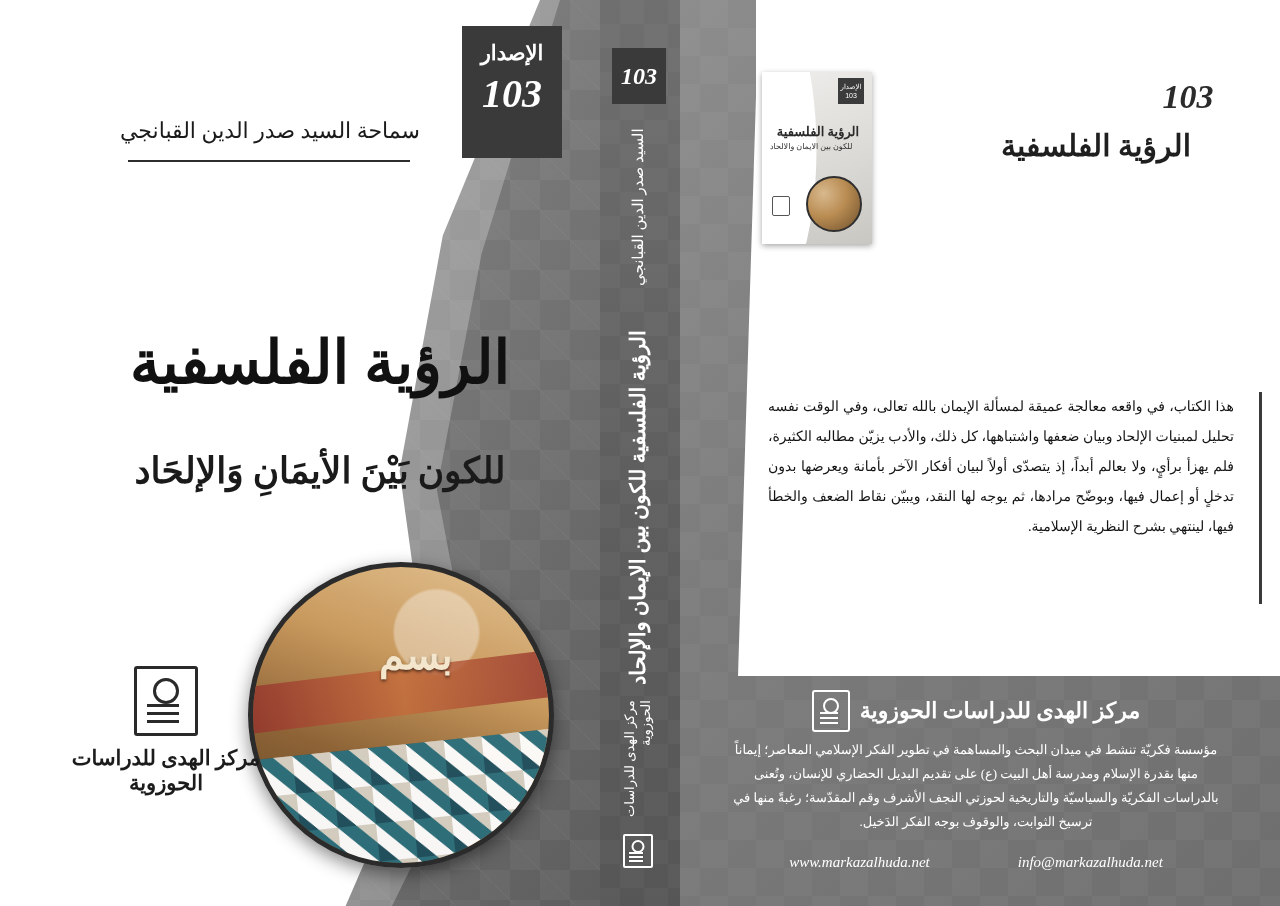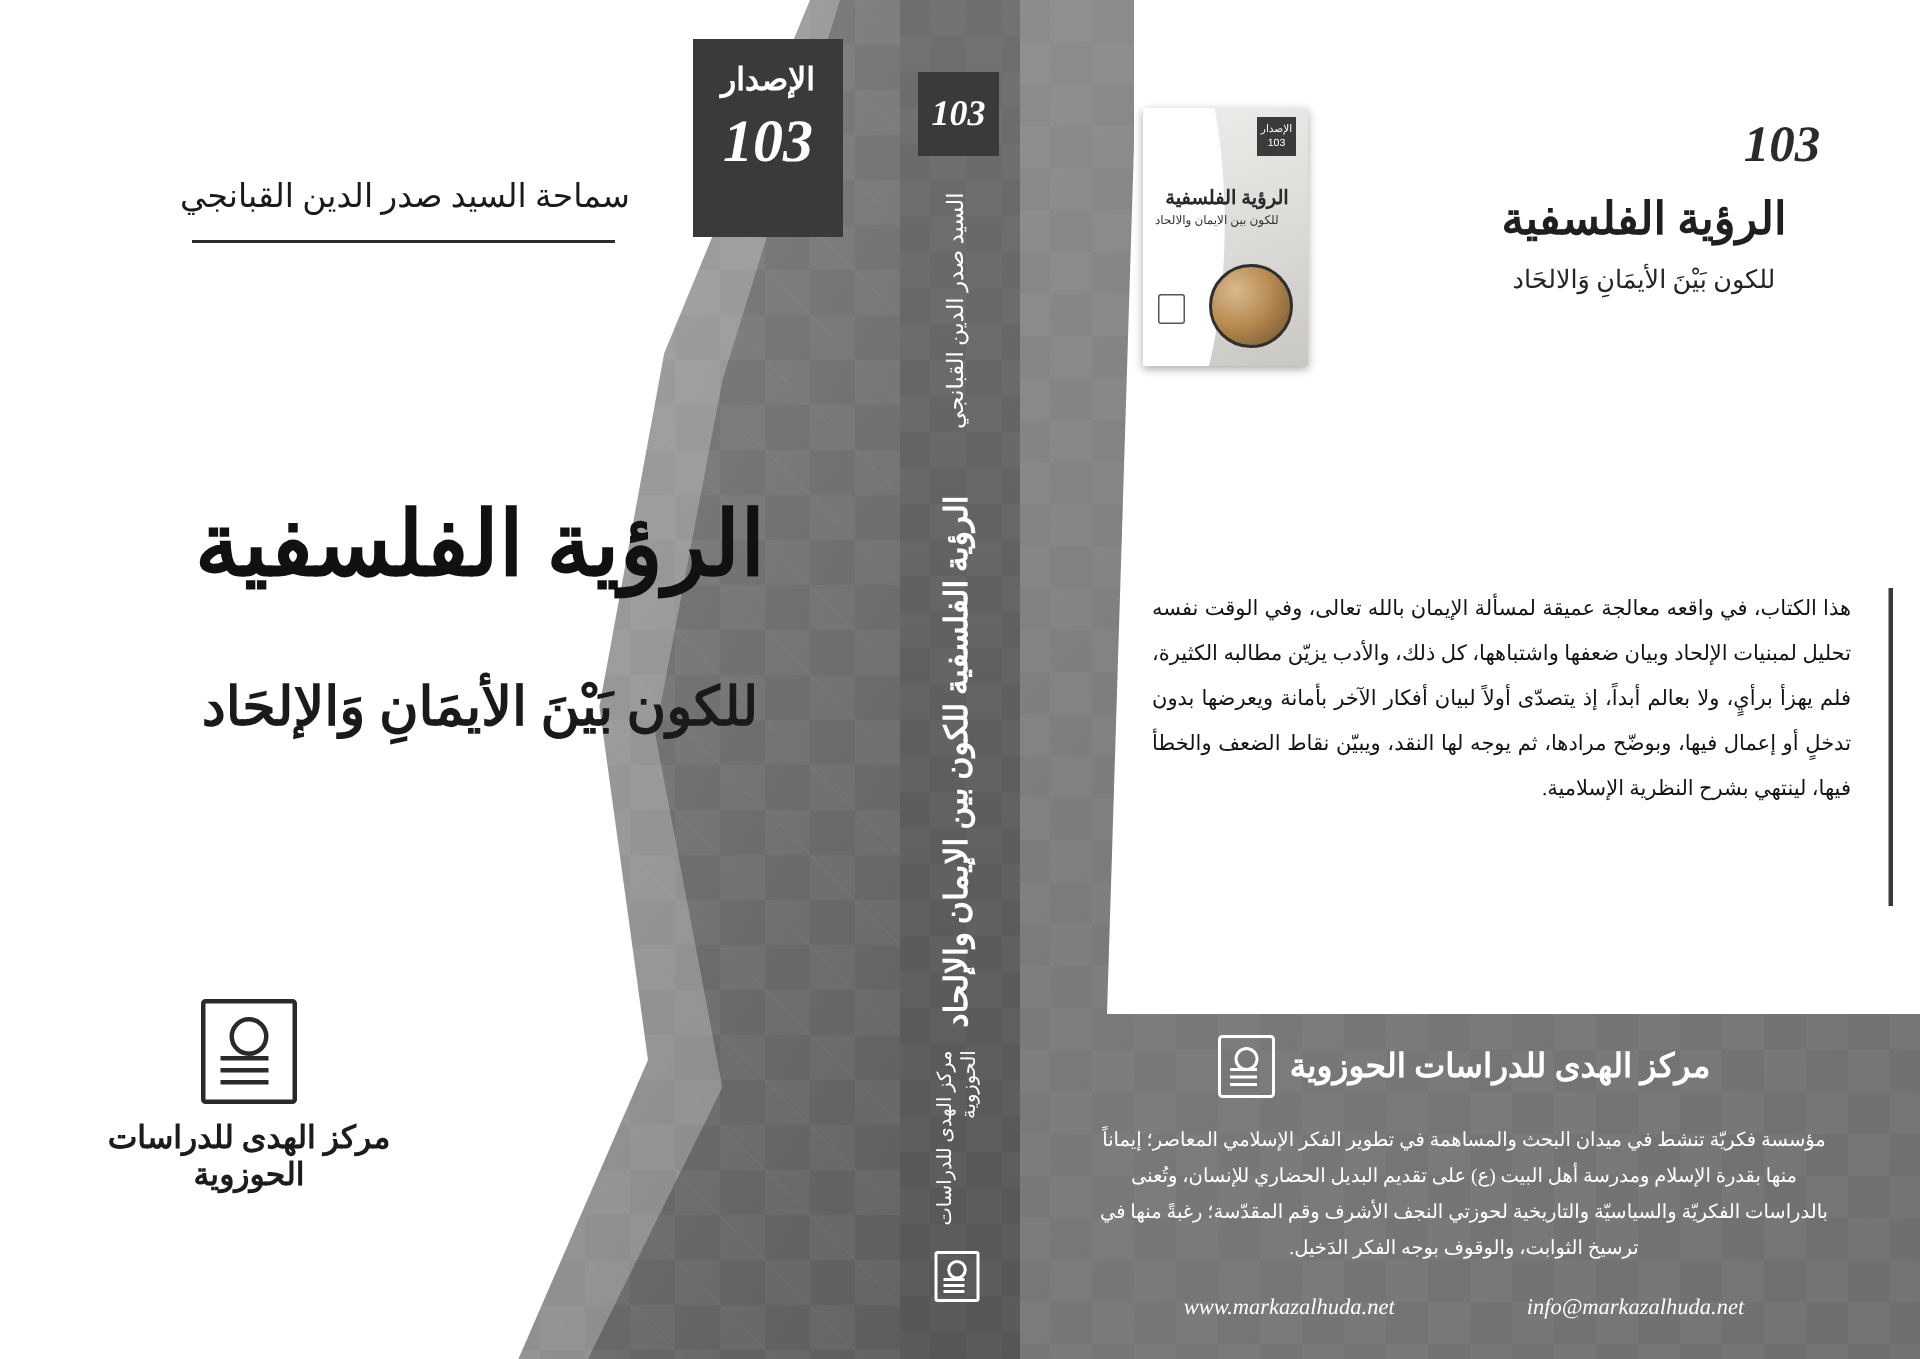--- a/index.html
+++ b/index.html
@@ -121,21 +121,21 @@
   }
   .pub-mark:before{
     content:"";position:absolute;left:50%;top:6px;transform:translateX(-50%);
     width:12px;height:12px;border-radius:50%;border:2px solid #fff;
   }
   .pub-mark:after{
     content:"";position:absolute;left:6px;bottom:6px;width:18px;height:2px;background:#fff;
     box-shadow:0 -5px 0 #fff, 0 -10px 0 #fff;
   }
   .pub-desc{
-    margin:16px auto 0;width:500px;direction:rtl;text-align:center;
+    margin:6px auto 0;width:500px;direction:rtl;text-align:center;
     font-family:"Liberation Serif", serif;font-size:13px;line-height:24px;color:#ffffff;
   }
   .pub-links{
     margin-top:20px;display:flex;justify-content:center;gap:88px;
     font-family:"Liberation Serif", serif;font-size:15px;font-style:italic;color:#ffffff;
   }
 
   
   .spine{
     position:absolute;left:596px;top:0;width:84px;height:906px;
@@ -294,21 +294,20 @@
       </div>
       <div class="t-white"></div>
       <div class="t-title">الرؤية الفلسفية</div>
       <div class="t-sub">للكون بين الايمان والالحاد</div>
       <div class="t-circle"></div>
       <div class="t-logo"></div>
     </div>
 
     <div class="issue-no-back">103</div>
     <div class="back-title">الرؤية الفلسفية</div>
-    <div class="back-subtitle">للكون بَيْنَ الأيمَانِ وَالالحَاد</div>
 
     <div class="blurb-rule"></div>
     <div class="blurb">هذا الكتاب، في واقعه معالجة عميقة لمسألة الإيمان بالله تعالى، وفي الوقت نفسه تحليل لمبنيات الإلحاد وبيان ضعفها واشتباهها، كل ذلك، والأدب يزيّن مطالبه الكثيرة، فلم يهزأ برأيٍ، ولا بعالم أبداً، إذ يتصدّى أولاً لبيان أفكار الآخر بأمانة ويعرضها بدون تدخلٍ أو إعمال فيها، وبوضّح مرادها، ثم يوجه لها النقد، ويبيّن نقاط الضعف والخطأ فيها، لينتهي بشرح النظرية الإسلامية.</div>
 
     <div class="pub-block">
       <div class="pub-logo-row">
         <div class="pub-name">مركز الهدى للدراسات الحوزوية</div>
         <div class="pub-mark"></div>
       </div>
       <div class="pub-desc">مؤسسة فكريّة تنشط في ميدان البحث والمساهمة في تطوير الفكر الإسلامي المعاصر؛ إيماناً منها بقدرة الإسلام ومدرسة أهل البيت (ع) على تقديم البديل الحضاري للإنسان، وتُعنى بالدراسات الفكريّة والسياسيّة والتاريخية لحوزتي النجف الأشرف وقم المقدّسة؛ رغبةً منها في ترسيخ الثوابت، والوقوف بوجه الفكر الدَخيل.</div>
@@ -337,20 +336,25 @@
       <div class="lbl">الإصدار</div>
       <div class="num">103</div>
     </div>
 
     <div class="author-line">سماحة السيد صدر الدين القبانجي</div>
     <div class="author-rule"></div>
 
     <h1 class="front-title">الرؤية الفلسفية</h1>
     <h2 class="front-subtitle">للكون بَيْنَ الأيمَانِ وَالإلحَاد</h2>
 
+    <div class="front-circle">
+      <div class="band"></div>
+      <div class="calig">بسم</div>
+      <div class="geo"></div>
+    </div>
 
     <div class="front-pub">
       <div class="mark"></div>
       <div class="name">مركز الهدى للدراسات الحوزوية</div>
     </div>
   </section>
 
 </div>
 
 </body></html>

